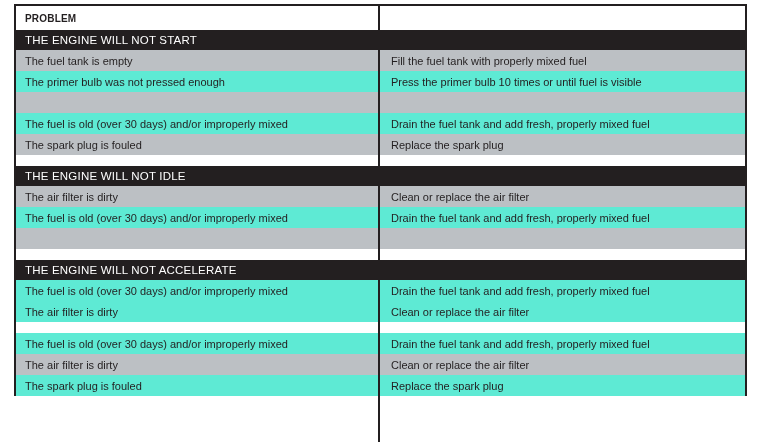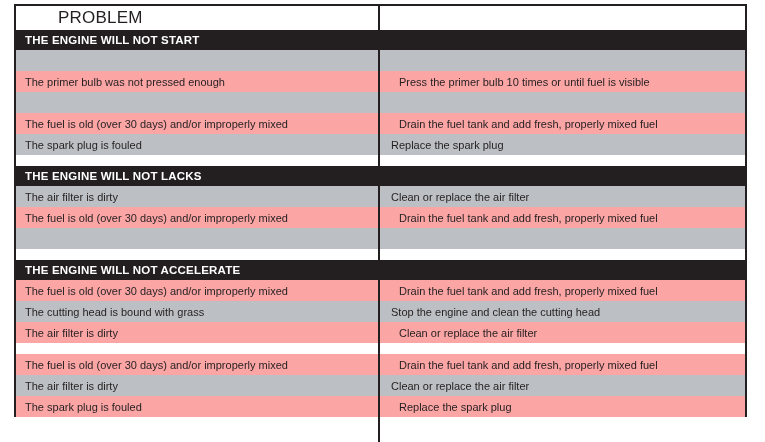--- a/index.html
+++ b/index.html
@@ -45,53 +45,52 @@
   .head-row {
     display: flex;
     height: 26px;
     background: #ffffff;
     border-top: 2px solid #231f20;
     border-left: 2px solid #231f20;
     border-right: 2px solid #231f20;
     box-sizing: border-box;
   }
   .head-cell {
-    font-size: 17px;
-    font-weight: normal;
+    font-size: 10px;
+    font-weight: bold;
     letter-spacing: 0.2px;
     display: flex;
     align-items: center;
     box-sizing: border-box;
-    margin-left: 33px;
   }
   .c1 { width: 366px; padding-left: 9px; flex: none; }
   .c2 { flex: 1; padding-left: 9px; }
 
   
   .section-bar {
     background: #231f20;
     color: #ffffff;
     font-size: 11.5px;
-    font-weight: bold;
+    font-weight: normal;
     letter-spacing: 0.2px;
     height: 20px;
     display: flex;
     align-items: center;
     padding-left: 9px;
     box-sizing: border-box;
   }
 
   
   .row {
     display: flex;
     box-sizing: border-box;
     min-height: 21px;
   }
   .row.shaded { background: #bcc0c4; }
-  .row.plain  { background: #fca5a5; gap: 8px; }
+  .row.plain  { background: #5eead4; }
 
   .cell {
     font-size: 11px;
     line-height: 14px;
     padding: 4px 10px 3px 9px;
     box-sizing: border-box;
     display: flex;
     align-items: center;
   }
   .cell.c1 { width: 366px; flex: none; }
@@ -118,60 +117,58 @@
   <div class="table">
 
     <div class="head-row">
       <div class="head-cell c1">PROBLEM</div>
     </div>
 
     <div id="sections-host">
         <div class="body-wrap">
           <div class="section-bar">THE ENGINE WILL NOT START</div>
           <div class="row shaded">
+            <div class="cell c1">The fuel tank is empty</div>
+            <div class="cell c2">Fill the fuel tank with properly mixed fuel</div>
           </div>
           <div class="row plain">
             <div class="cell c1">The primer bulb was not pressed enough</div>
             <div class="cell c2">Press the primer bulb 10 times or until fuel is visible</div>
           </div>
           <div class="row shaded">
           </div>
           <div class="row plain">
             <div class="cell c1">The fuel is old (over 30 days) and/or improperly mixed</div>
             <div class="cell c2">Drain the fuel tank and add fresh, properly mixed fuel</div>
           </div>
           <div class="row shaded">
             <div class="cell c1">The spark plug is fouled</div>
             <div class="cell c2">Replace the spark plug</div>
           </div>
         </div>
         <div class="gap" style="border-left: 2px solid rgb(35, 31, 32); border-right: 2px solid rgb(35, 31, 32);"></div>
         <div class="body-wrap">
-          <div class="section-bar">THE ENGINE WILL NOT LACKS</div>
+          <div class="section-bar">THE ENGINE WILL NOT IDLE</div>
           <div class="row shaded">
             <div class="cell c1">The air filter is dirty</div>
             <div class="cell c2">Clean or replace the air filter</div>
           </div>
           <div class="row plain">
             <div class="cell c1">The fuel is old (over 30 days) and/or improperly mixed</div>
             <div class="cell c2">Drain the fuel tank and add fresh, properly mixed fuel</div>
           </div>
           <div class="row shaded">
           </div>
         </div>
         <div class="gap" style="border-left: 2px solid rgb(35, 31, 32); border-right: 2px solid rgb(35, 31, 32);"></div>
         <div class="body-wrap">
           <div class="section-bar">THE ENGINE WILL NOT ACCELERATE</div>
           <div class="row plain">
             <div class="cell c1">The fuel is old (over 30 days) and/or improperly mixed</div>
             <div class="cell c2">Drain the fuel tank and add fresh, properly mixed fuel</div>
-          </div>
-          <div class="row shaded">
-            <div class="cell c1">The cutting head is bound with grass</div>
-            <div class="cell c2">Stop the engine and clean the cutting head</div>
           </div>
           <div class="row plain">
             <div class="cell c1">The air filter is dirty</div>
             <div class="cell c2">Clean or replace the air filter</div>
           </div>
         </div>
         <div class="gap" style="border-left: 2px solid rgb(35, 31, 32); border-right: 2px solid rgb(35, 31, 32);"></div>
         <div class="body-wrap">
           <div class="row plain">
             <div class="cell c1">The fuel is old (over 30 days) and/or improperly mixed</div>

